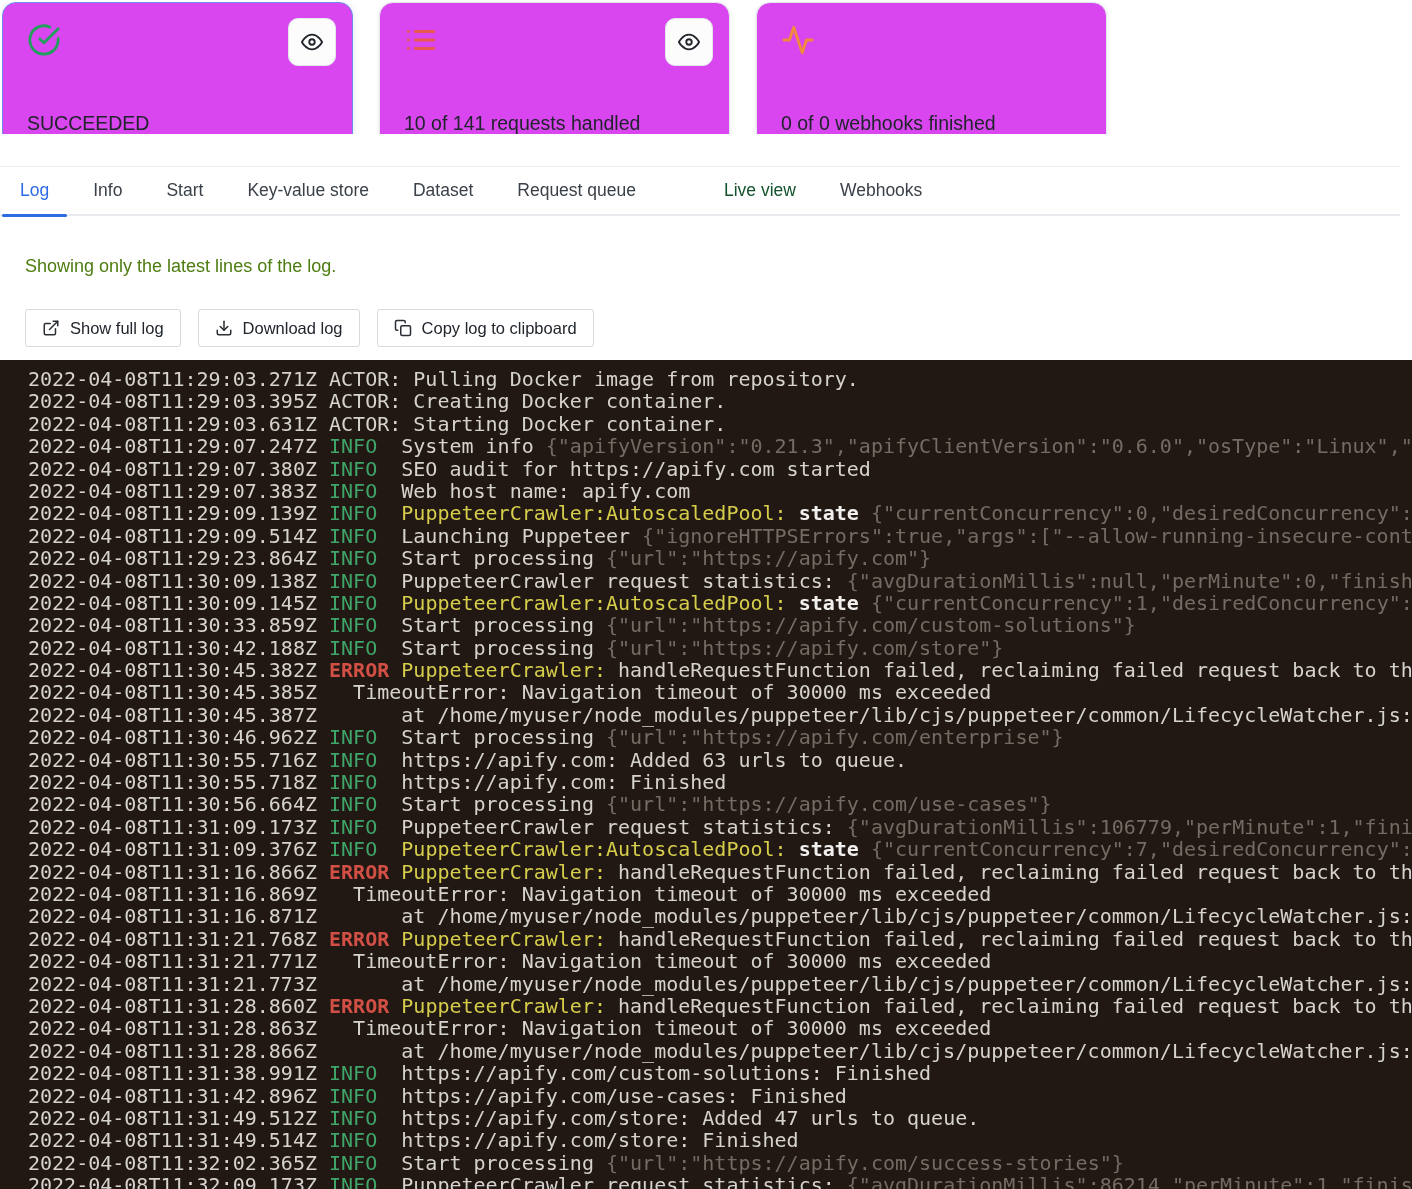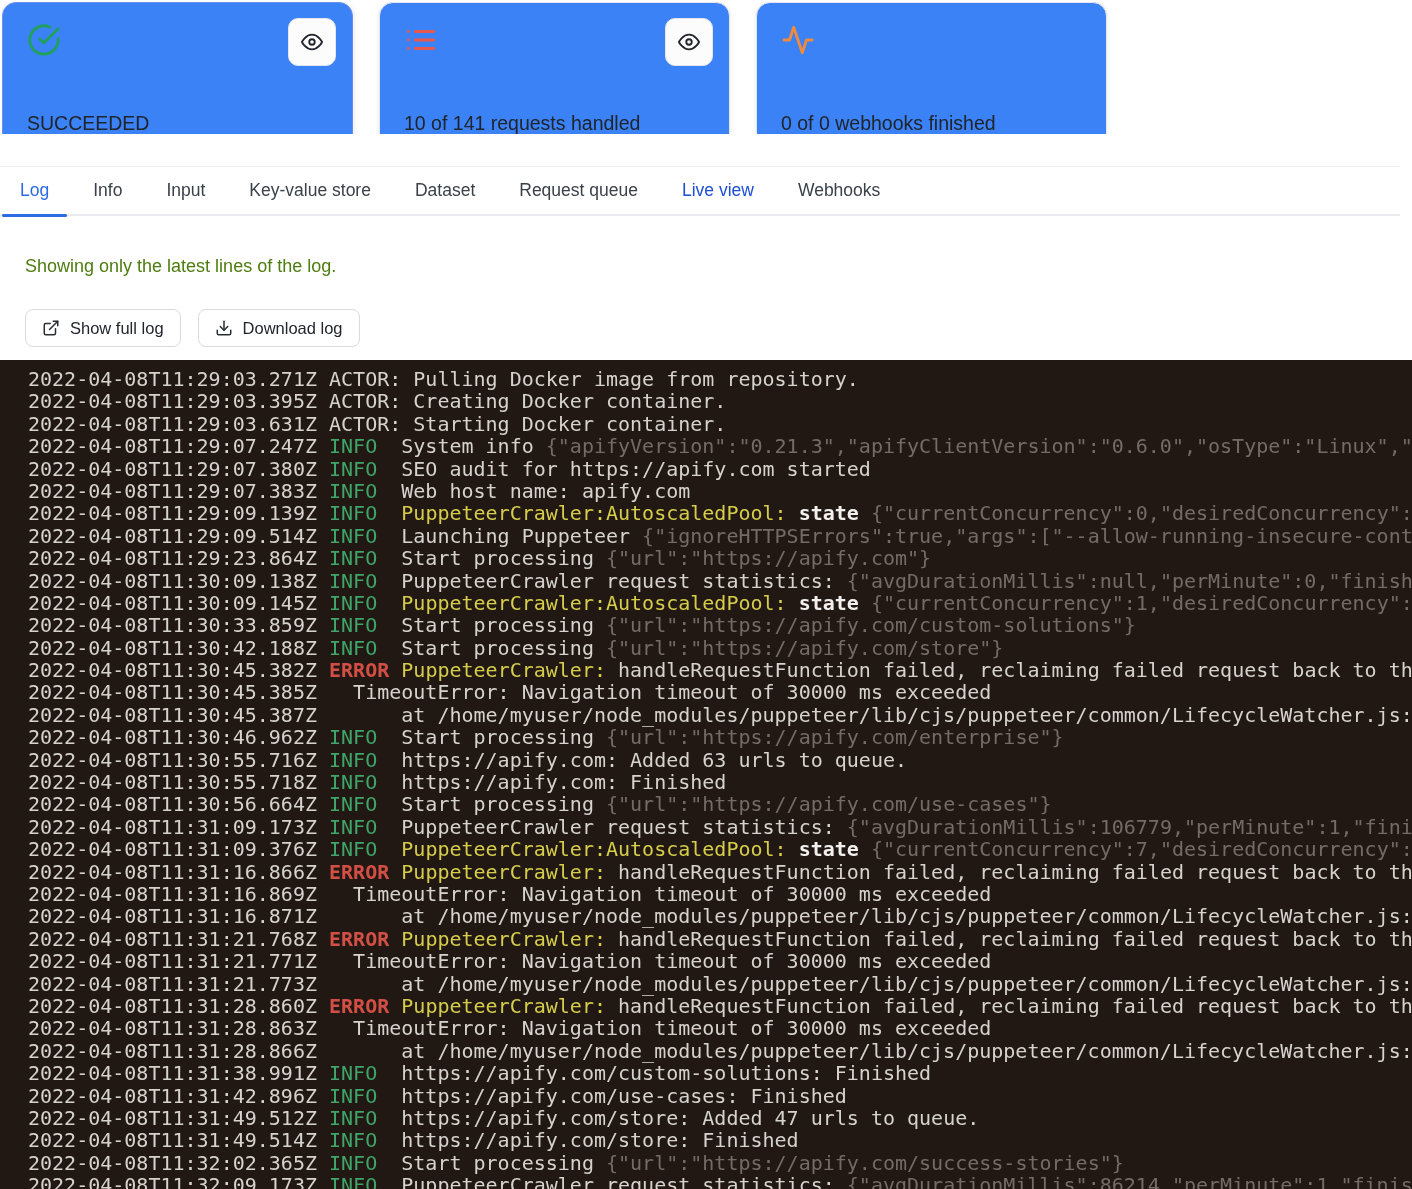--- a/index.html
+++ b/index.html
@@ -4,21 +4,21 @@
 <style>
   html,body{margin:0;padding:0;}
   body{
     width:1412px;height:1189px;position:relative;overflow:hidden;
     background:#ffffff;font-family:"Liberation Sans", sans-serif;
     -webkit-font-smoothing:antialiased;
   }
   
   .cards{position:absolute;top:2px;left:2px;width:1410px;height:132px;display:flex;gap:26px;overflow:hidden;}
   .card{
-    flex:0 0 351px;height:156px;background:#3b82f6;border:1px solid #e4e7ec;border-radius:14px;
+    flex:0 0 351px;height:156px;background:#d946ef;border:1px solid #e4e7ec;border-radius:14px;
     position:relative;box-sizing:border-box;box-shadow:0 1px 4px rgba(20,30,60,.10);
   }
   .card.active{border:1px solid #6c8ee9;box-shadow:0 1px 6px rgba(80,90,200,.18);}
   .cicon{position:absolute;top:20px;left:24px;width:34px;height:34px;}
   .cicon svg{width:34px;height:34px;display:block;}
   .eye-btn{
     position:absolute;top:15px;right:16px;width:46px;height:46px;border:1px solid #e3e6ea;border-radius:10px;
     background:#fcfcfd;display:flex;align-items:center;justify-content:center;cursor:pointer;color:#20242b;
   }
   .eye-btn svg{width:22px;height:22px;}
@@ -27,27 +27,27 @@
   .tabbar{
     position:absolute;top:166px;left:0;width:1400px;height:50px;box-sizing:border-box;
     border-top:1px solid #eef0f2;border-bottom:2px solid #e9ebee;
     display:flex;align-items:center;gap:44px;padding-left:20px;
   }
   .tab{font-size:17.5px;color:#3a4149;position:relative;cursor:pointer;white-space:nowrap;}
   .tab.active{color:var(--accent);}
   .tab.active::after{
     content:"";position:absolute;left:-18px;right:-18px;bottom:-16px;height:3px;background:var(--accent);border-radius:2px;
   }
-  .tab.disabled{color:#1d4ed8;cursor:default;}
+  .tab.disabled{color:#14532d;cursor:default;margin-left:44px;}
   
   .note{position:absolute;top:256px;left:25px;font-size:18px;color:#4d7c0f;}
   .btnrow{position:absolute;top:309px;left:25px;display:flex;gap:17px;}
   .btn{
     height:38px;display:flex;align-items:center;gap:10px;padding:0 16px;background:#fff;
-    border:1px solid #d7dbe0;border-radius:8px;font-size:16.5px;color:#21262d;cursor:pointer;
+    border:1px solid #d7dbe0;border-radius:3px;font-size:16.5px;color:#21262d;cursor:pointer;
     font-family:"Liberation Sans", sans-serif;
   }
   .btn svg{width:18px;height:18px;color:#2a2f36;}
   
   .log{
     position:absolute;top:360px;left:0;width:1412px;height:829px;box-sizing:border-box;
     background:var(--log-background);overflow:hidden;padding:8px 16px 0 28px;
     font-family:"DejaVu Sans Mono", monospace;font-size:20px;line-height:22.4px;
     white-space:pre;color:var(--log-text);
   }
@@ -109,21 +109,21 @@
       </svg>
     </span>
     <span class="clabel">0 of 0 webhooks finished</span>
   </div>
 
 </div>
 
 <div class="tabbar">
   <span class="tab active">Log</span>
   <span class="tab">Info</span>
-  <span class="tab">Input</span>
+  <span class="tab">Start</span>
   <span class="tab">Key-value store</span>
   <span class="tab">Dataset</span>
   <span class="tab">Request queue</span>
   <span class="tab disabled">Live view</span>
   <span class="tab">Webhooks</span>
 </div>
 
 <div class="note">Showing only the latest lines of the log.</div>
 
 <div class="btnrow">
@@ -136,15 +136,22 @@
     <span>Show full log</span>
   </button>
   <button class="btn">
     <svg viewBox="0 0 24 24" fill="none" stroke="currentColor" stroke-width="2" stroke-linecap="round" stroke-linejoin="round">
       <path d="M21 15v4a2 2 0 0 1-2 2H5a2 2 0 0 1-2-2v-4"></path>
         <polyline points="7 10 12 15 17 10"></polyline>
         <line x1="12" y1="15" x2="12" y2="3"></line>
     </svg>
     <span>Download log</span>
   </button>
+  <button class="btn">
+    <svg viewBox="0 0 24 24" fill="none" stroke="currentColor" stroke-width="2" stroke-linecap="round" stroke-linejoin="round">
+      <rect x="9" y="9" width="13" height="13" rx="2" ry="2"></rect>
+        <path d="M5 15H4a2 2 0 0 1-2-2V4a2 2 0 0 1 2-2h9a2 2 0 0 1 2 2v1"></path>
+    </svg>
+    <span>Copy log to clipboard</span>
+  </button>
 </div>
 
 <div class="log"><div class="logline"><span class="seg-ts">2022-04-08T11:29:03.271Z </span><span class="seg-tx">ACTOR: Pulling Docker image from repository.</span></div><div class="logline"><span class="seg-ts">2022-04-08T11:29:03.395Z </span><span class="seg-tx">ACTOR: Creating Docker container.</span></div><div class="logline"><span class="seg-ts">2022-04-08T11:29:03.631Z </span><span class="seg-tx">ACTOR: Starting Docker container.</span></div><div class="logline"><span class="seg-ts">2022-04-08T11:29:07.247Z </span><span class="seg-in">INFO</span><span class="seg-tx">  System info </span><span class="seg-dm">{"apifyVersion":"0.21.3","apifyClientVersion":"0.6.0","osType":"Linux","no</span></div><div class="logline"><span class="seg-ts">2022-04-08T11:29:07.380Z </span><span class="seg-in">INFO</span><span class="seg-tx">  SEO audit for https://apify.com started</span></div><div class="logline"><span class="seg-ts">2022-04-08T11:29:07.383Z </span><span class="seg-in">INFO</span><span class="seg-tx">  Web host name: apify.com</span></div><div class="logline"><span class="seg-ts">2022-04-08T11:29:09.139Z </span><span class="seg-in">INFO</span><span class="seg-tx">  </span><span class="seg-hl">PuppeteerCrawler:AutoscaledPool:</span><span class="seg-tx"> </span><span class="seg-bd">state</span><span class="seg-tx"> </span><span class="seg-dm">{"currentConcurrency":0,"desiredConcurrency":2,</span></div><div class="logline"><span class="seg-ts">2022-04-08T11:29:09.514Z </span><span class="seg-in">INFO</span><span class="seg-tx">  Launching Puppeteer </span><span class="seg-dm">{"ignoreHTTPSErrors":true,"args":["--allow-running-insecure-conten</span></div><div class="logline"><span class="seg-ts">2022-04-08T11:29:23.864Z </span><span class="seg-in">INFO</span><span class="seg-tx">  Start processing </span><span class="seg-dm">{"url":"https://apify.com"}</span></div><div class="logline"><span class="seg-ts">2022-04-08T11:30:09.138Z </span><span class="seg-in">INFO</span><span class="seg-tx">  PuppeteerCrawler request statistics: </span><span class="seg-dm">{"avgDurationMillis":null,"perMinute":0,"finishe</span></div><div class="logline"><span class="seg-ts">2022-04-08T11:30:09.145Z </span><span class="seg-in">INFO</span><span class="seg-tx">  </span><span class="seg-hl">PuppeteerCrawler:AutoscaledPool:</span><span class="seg-tx"> </span><span class="seg-bd">state</span><span class="seg-tx"> </span><span class="seg-dm">{"currentConcurrency":1,"desiredConcurrency":3</span></div><div class="logline"><span class="seg-ts">2022-04-08T11:30:33.859Z </span><span class="seg-in">INFO</span><span class="seg-tx">  Start processing </span><span class="seg-dm">{"url":"https://apify.com/custom-solutions"}</span></div><div class="logline"><span class="seg-ts">2022-04-08T11:30:42.188Z </span><span class="seg-in">INFO</span><span class="seg-tx">  Start processing </span><span class="seg-dm">{"url":"https://apify.com/store"}</span></div><div class="logline"><span class="seg-ts">2022-04-08T11:30:45.382Z </span><span class="seg-er">ERROR</span><span class="seg-tx"> </span><span class="seg-hl">PuppeteerCrawler:</span><span class="seg-tx"> handleRequestFunction failed, reclaiming failed request back to the</span></div><div class="logline"><span class="seg-ts">2022-04-08T11:30:45.385Z </span><span class="seg-tx">  TimeoutError: Navigation timeout of 30000 ms exceeded</span></div><div class="logline"><span class="seg-ts">2022-04-08T11:30:45.387Z </span><span class="seg-tx">      at /home/myuser/node_modules/puppeteer/lib/cjs/puppeteer/common/LifecycleWatcher.js:10</span></div><div class="logline"><span class="seg-ts">2022-04-08T11:30:46.962Z </span><span class="seg-in">INFO</span><span class="seg-tx">  Start processing </span><span class="seg-dm">{"url":"https://apify.com/enterprise"}</span></div><div class="logline"><span class="seg-ts">2022-04-08T11:30:55.716Z </span><span class="seg-in">INFO</span><span class="seg-tx">  https://apify.com: Added 63 urls to queue.</span></div><div class="logline"><span class="seg-ts">2022-04-08T11:30:55.718Z </span><span class="seg-in">INFO</span><span class="seg-tx">  https://apify.com: Finished</span></div><div class="logline"><span class="seg-ts">2022-04-08T11:30:56.664Z </span><span class="seg-in">INFO</span><span class="seg-tx">  Start processing </span><span class="seg-dm">{"url":"https://apify.com/use-cases"}</span></div><div class="logline"><span class="seg-ts">2022-04-08T11:31:09.173Z </span><span class="seg-in">INFO</span><span class="seg-tx">  PuppeteerCrawler request statistics: </span><span class="seg-dm">{"avgDurationMillis":106779,"perMinute":1,"finish</span></div><div class="logline"><span class="seg-ts">2022-04-08T11:31:09.376Z </span><span class="seg-in">INFO</span><span class="seg-tx">  </span><span class="seg-hl">PuppeteerCrawler:AutoscaledPool:</span><span class="seg-tx"> </span><span class="seg-bd">state</span><span class="seg-tx"> </span><span class="seg-dm">{"currentConcurrency":7,"desiredConcurrency":5</span></div><div class="logline"><span class="seg-ts">2022-04-08T11:31:16.866Z </span><span class="seg-er">ERROR</span><span class="seg-tx"> </span><span class="seg-hl">PuppeteerCrawler:</span><span class="seg-tx"> handleRequestFunction failed, reclaiming failed request back to the</span></div><div class="logline"><span class="seg-ts">2022-04-08T11:31:16.869Z </span><span class="seg-tx">  TimeoutError: Navigation timeout of 30000 ms exceeded</span></div><div class="logline"><span class="seg-ts">2022-04-08T11:31:16.871Z </span><span class="seg-tx">      at /home/myuser/node_modules/puppeteer/lib/cjs/puppeteer/common/LifecycleWatcher.js:10</span></div><div class="logline"><span class="seg-ts">2022-04-08T11:31:21.768Z </span><span class="seg-er">ERROR</span><span class="seg-tx"> </span><span class="seg-hl">PuppeteerCrawler:</span><span class="seg-tx"> handleRequestFunction failed, reclaiming failed request back to the</span></div><div class="logline"><span class="seg-ts">2022-04-08T11:31:21.771Z </span><span class="seg-tx">  TimeoutError: Navigation timeout of 30000 ms exceeded</span></div><div class="logline"><span class="seg-ts">2022-04-08T11:31:21.773Z </span><span class="seg-tx">      at /home/myuser/node_modules/puppeteer/lib/cjs/puppeteer/common/LifecycleWatcher.js:10</span></div><div class="logline"><span class="seg-ts">2022-04-08T11:31:28.860Z </span><span class="seg-er">ERROR</span><span class="seg-tx"> </span><span class="seg-hl">PuppeteerCrawler:</span><span class="seg-tx"> handleRequestFunction failed, reclaiming failed request back to the</span></div><div class="logline"><span class="seg-ts">2022-04-08T11:31:28.863Z </span><span class="seg-tx">  TimeoutError: Navigation timeout of 30000 ms exceeded</span></div><div class="logline"><span class="seg-ts">2022-04-08T11:31:28.866Z </span><span class="seg-tx">      at /home/myuser/node_modules/puppeteer/lib/cjs/puppeteer/common/LifecycleWatcher.js:10</span></div><div class="logline"><span class="seg-ts">2022-04-08T11:31:38.991Z </span><span class="seg-in">INFO</span><span class="seg-tx">  https://apify.com/custom-solutions: Finished</span></div><div class="logline"><span class="seg-ts">2022-04-08T11:31:42.896Z </span><span class="seg-in">INFO</span><span class="seg-tx">  https://apify.com/use-cases: Finished</span></div><div class="logline"><span class="seg-ts">2022-04-08T11:31:49.512Z </span><span class="seg-in">INFO</span><span class="seg-tx">  https://apify.com/store: Added 47 urls to queue.</span></div><div class="logline"><span class="seg-ts">2022-04-08T11:31:49.514Z </span><span class="seg-in">INFO</span><span class="seg-tx">  https://apify.com/store: Finished</span></div><div class="logline"><span class="seg-ts">2022-04-08T11:32:02.365Z </span><span class="seg-in">INFO</span><span class="seg-tx">  Start processing </span><span class="seg-dm">{"url":"https://apify.com/success-stories"}</span></div><div class="logline"><span class="seg-ts">2022-04-08T11:32:09.173Z </span><span class="seg-in">INFO</span><span class="seg-tx">  PuppeteerCrawler request statistics: </span><span class="seg-dm">{"avgDurationMillis":86214,"perMinute":1,"finishe</span></div></div>
 
 </body></html>

